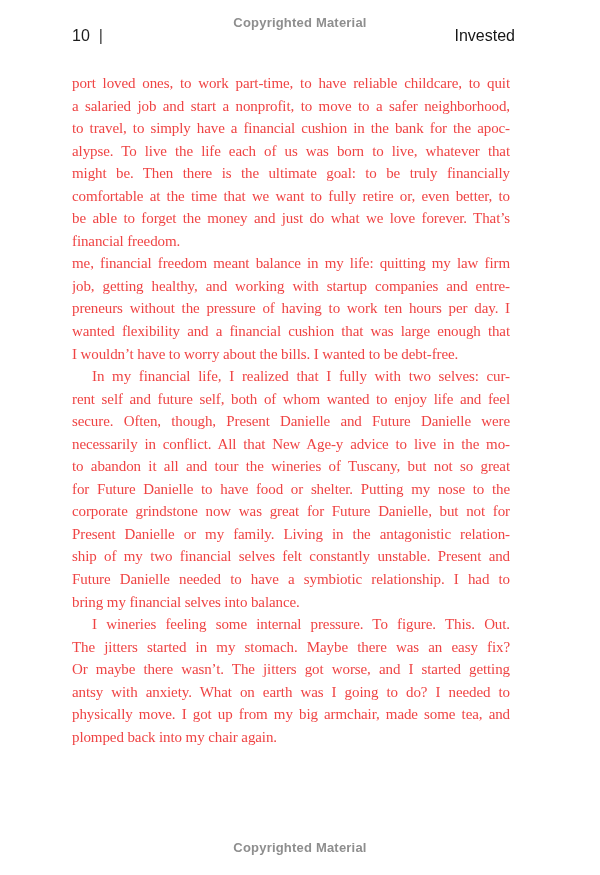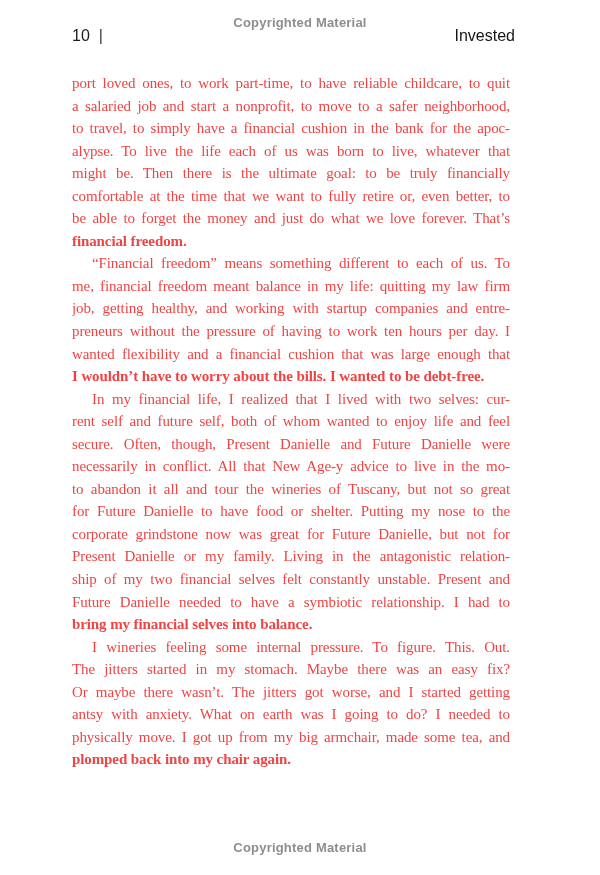--- a/index.html
+++ b/index.html
@@ -59,21 +59,21 @@
     color: #ef4444;
     letter-spacing: -0.1px;
   }
   .line {
     text-align: justify;
     text-align-last: justify;
     white-space: normal;
     overflow: hidden;
     max-height: 22.55px;
   }
-  .line.last { text-align-last: left; font-weight: bold; }
+  .line.last { text-align-last: left; }
   .line.indent { text-indent: 20px; }
 </style>
 </head>
 <body>
 
 <div class="page">
 
   <div class="copyright copyright-top">Copyrighted Material</div>
 
   <div class="running-header">
@@ -86,27 +86,26 @@
 
   <div class="body-text">
       <div class="line">port loved ones, to work part-time, to have reliable childcare, to quit</div>
       <div class="line">a salaried job and start a nonprofit, to move to a safer neighborhood,</div>
       <div class="line">to travel, to simply have a financial cushion in the bank for the apoc-</div>
       <div class="line">alypse. To live the life each of us was born to live, whatever that</div>
       <div class="line">might be. Then there is the ultimate goal: to be truly financially</div>
       <div class="line">comfortable at the time that we want to fully retire or, even better, to</div>
       <div class="line">be able to forget the money and just do what we love forever. That’s</div>
       <div class="line last">financial freedom.</div>
-      <div class="line indent">“Financial freedom” means something different to each of us. To</div>
       <div class="line">me, financial freedom meant balance in my life: quitting my law firm</div>
       <div class="line">job, getting healthy, and working with startup companies and entre-</div>
       <div class="line">preneurs without the pressure of having to work ten hours per day. I</div>
       <div class="line">wanted flexibility and a financial cushion that was large enough that</div>
       <div class="line last">I wouldn’t have to worry about the bills. I wanted to be debt-free.</div>
-      <div class="line indent">In my financial life, I realized that I lived with two selves: cur-</div>
+      <div class="line indent">In my financial life, I realized that I fully with two selves: cur-</div>
       <div class="line">rent self and future self, both of whom wanted to enjoy life and feel</div>
       <div class="line">secure. Often, though, Present Danielle and Future Danielle were</div>
       <div class="line">necessarily in conflict. All that New Age-y advice to live in the mo-</div>
       <div class="line">to abandon it all and tour the wineries of Tuscany, but not so great</div>
       <div class="line">for Future Danielle to have food or shelter. Putting my nose to the</div>
       <div class="line">corporate grindstone now was great for Future Danielle, but not for</div>
       <div class="line">Present Danielle or my family. Living in the antagonistic relation-</div>
       <div class="line">ship of my two financial selves felt constantly unstable. Present and</div>
       <div class="line">Future Danielle needed to have a symbiotic relationship. I had to</div>
       <div class="line last">bring my financial selves into balance.</div>

